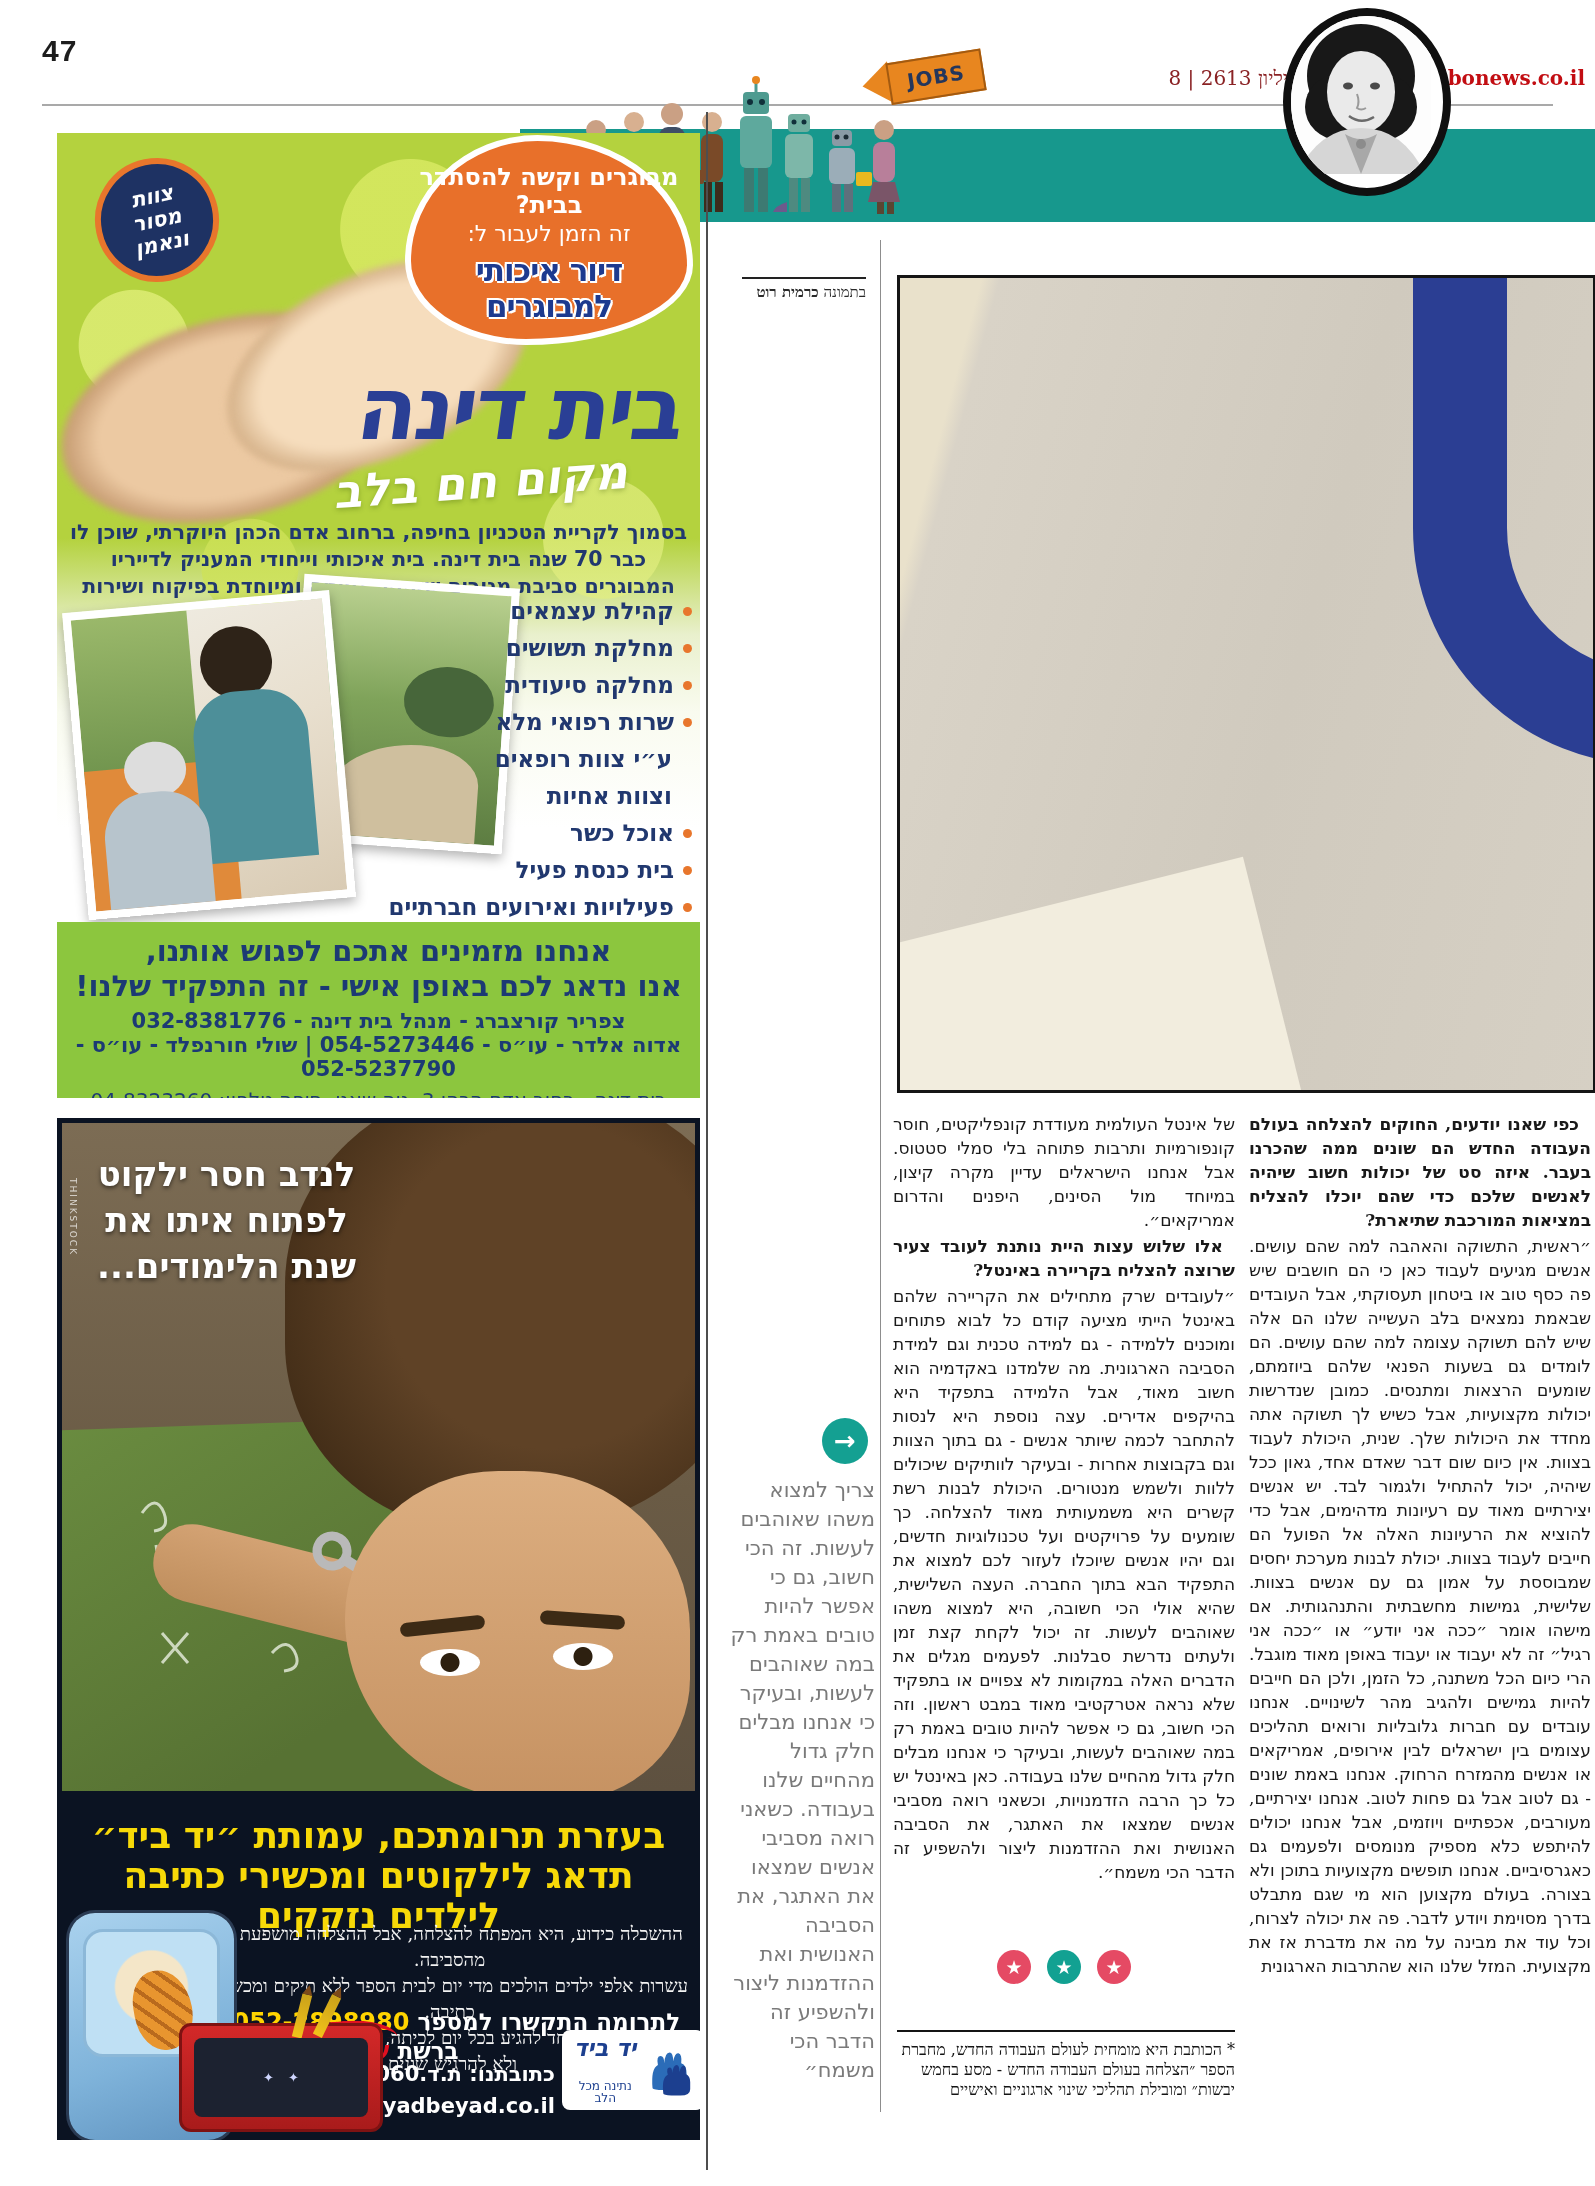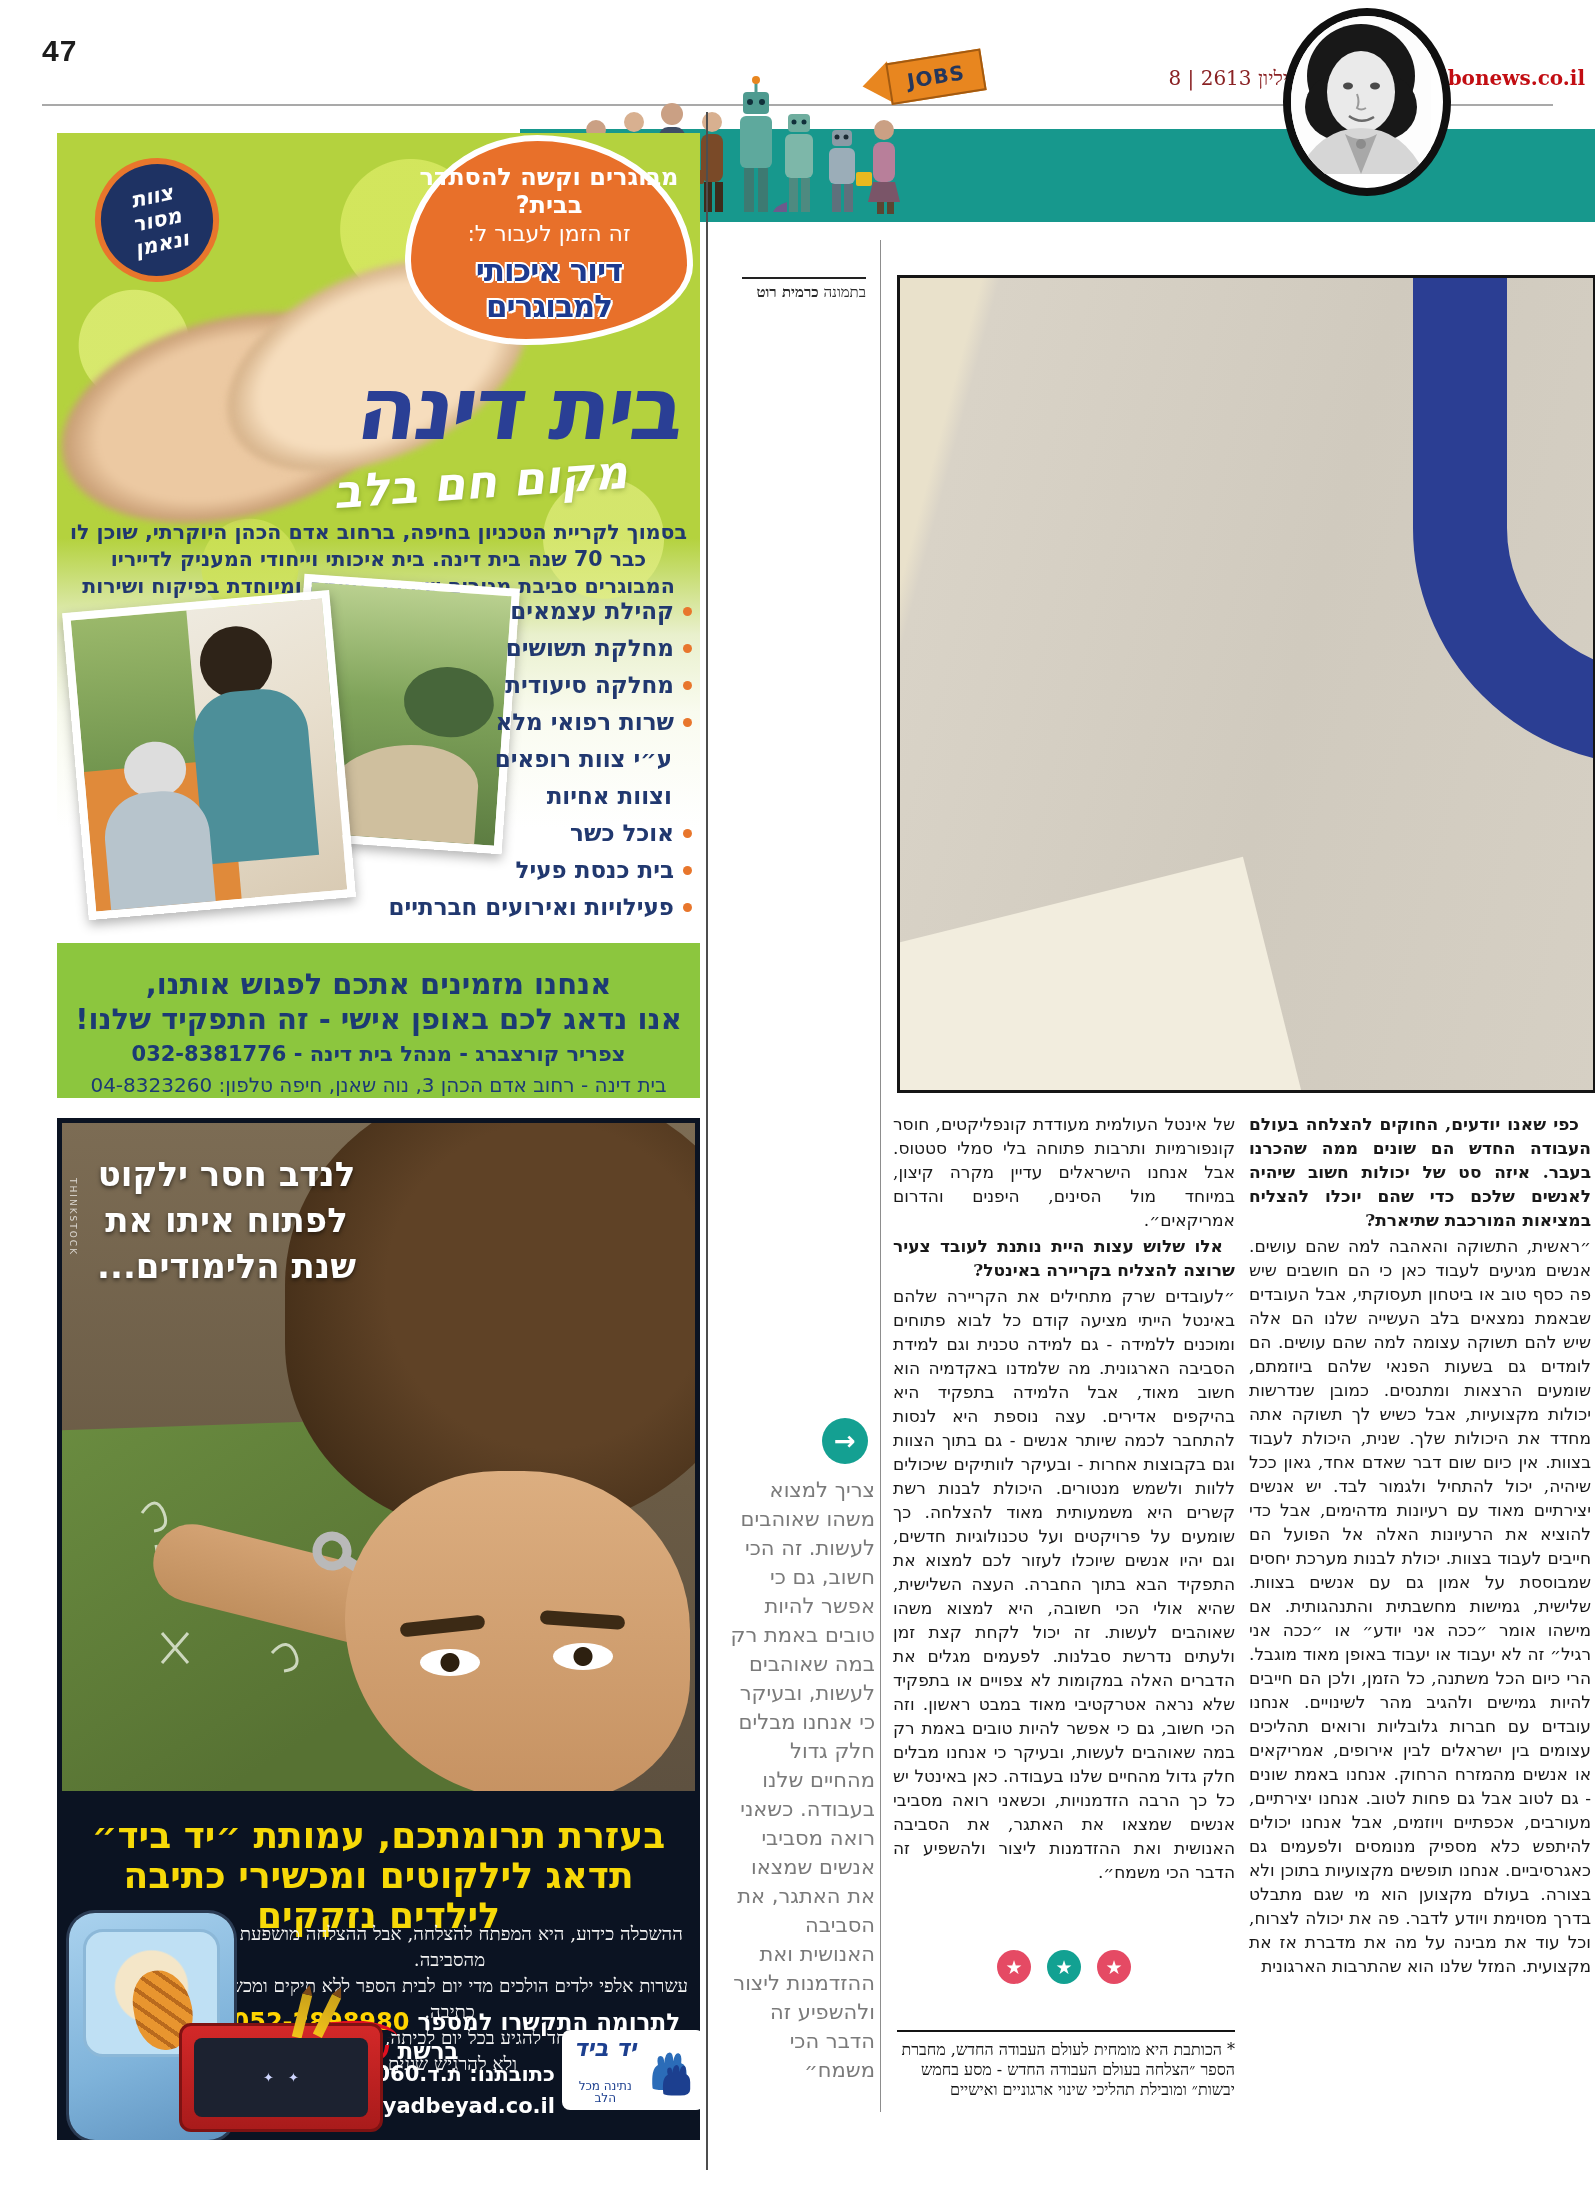--- a/index.html
+++ b/index.html
@@ -78,21 +78,21 @@
   .pA-window{position:absolute;left:0;top:0;width:46%;height:56%;background:linear-gradient(#9ab86a,#6f934d);}
   .pA-cabinet{position:absolute;left:0;bottom:0;width:58%;height:48%;background:#e08a3a;}
   .pA-nurse-hair{position:absolute;right:22%;top:7%;width:72px;height:72px;background:#2e2318;border-radius:50%;}
   .pA-nurse-body{position:absolute;right:10%;top:29%;width:115px;height:170px;background:#4d8f99;border-radius:45px 45px 0 0;}
   .pA-elder-hair{position:absolute;left:16%;top:44%;width:62px;height:56px;background:#ddd;border-radius:50%;}
   .pA-elder-body{position:absolute;left:6%;top:61%;width:105px;height:120px;background:#b7c4cc;border-radius:45px 45px 0 0;}
   .dina-bullets{right:8px;top:460px;width:238px;direction:rtl;text-align:right;font-weight:bold;color:#21386f;font-size:23px;line-height:37px;}
   .b-item{white-space:nowrap;}
   .b-item .dot{display:inline-block;width:9px;height:9px;border-radius:50%;background:#e8762c;margin-left:9px;vertical-align:3px;}
   .b-item.sub{padding-right:20px;}
-  .dina-band{left:0;right:0;top:810px;height:176px;background:#8cc63e;direction:rtl;text-align:center;color:#1c3a74;padding-top:24px;box-sizing:border-box;}
+  .dina-band{left:0;right:0;top:789px;height:176px;background:#8cc63e;direction:rtl;text-align:center;color:#1c3a74;padding-top:12px;box-sizing:border-box;}
   .band-l12{font-size:29px;font-weight:bold;line-height:35px;}
   .band-l3{font-size:21px;font-weight:bold;margin-top:5px;}
   .band-l4{font-size:21px;font-weight:bold;}
   .band-l5{font-size:20px;font-weight:normal;margin-top:7px;}
   
   .ad-yad{left:57px;top:1118px;width:643px;height:1022px;background:#0b1322;overflow:hidden;}
   .yb-photo{position:absolute;left:5px;top:5px;width:633px;height:668px;overflow:hidden;
       background:linear-gradient(180deg,#7c6c54 0%,#6a5b45 55%,#5e5140 100%);}
   .yb-board{position:absolute;left:-20px;top:300px;width:465px;height:400px;transform:rotate(-2deg);
       background:linear-gradient(150deg,#6a8c40,#577233 70%);border-radius:20px 70px 0 0;}
@@ -315,20 +315,21 @@
       <div class="b-item sub"><span>וצוות אחיות</span></div>
       <div class="b-item"><span class="dot"></span><span>אוכל כשר</span></div>
       <div class="b-item"><span class="dot"></span><span>בית כנסת פעיל</span></div>
       <div class="b-item"><span class="dot"></span><span>פעילויות ואירועים חברתיים</span></div>
     </div>
 
     <div class="abs dina-band">
       <div class="band-l12">אנחנו מזמינים אתכם לפגוש אותנו,</div>
       <div class="band-l12">אנו נדאג לכם באופן אישי - זה התפקיד שלנו!</div>
       <div class="band-l3">צפריר קורצברג - מנהל בית דינה - 032-8381776</div>
+      <div class="band-l4">אדוה אלדר - עו״ס - 054-5273446 | שולי חורנפלד - עו״ס - 052-5237790</div>
       <div class="band-l5">בית דינה - רחוב אדם הכהן 3, נוה שאנן, חיפה טלפון: 04-8323260</div>
     </div>
   </div>
 
   <div class="abs ad-yad">
     <div class="yb-photo">
       <div class="yb-board"></div>
       <svg width="420" height="330" viewBox="0 0 420 330" style="position:absolute;left:20px;top:330px;opacity:.8;">
         <g fill="none" stroke="#e9efe0" stroke-width="3">
           <path d="M60 60 q14 -20 22 0 q6 16 -10 18 m2 14 l1 6"></path>

